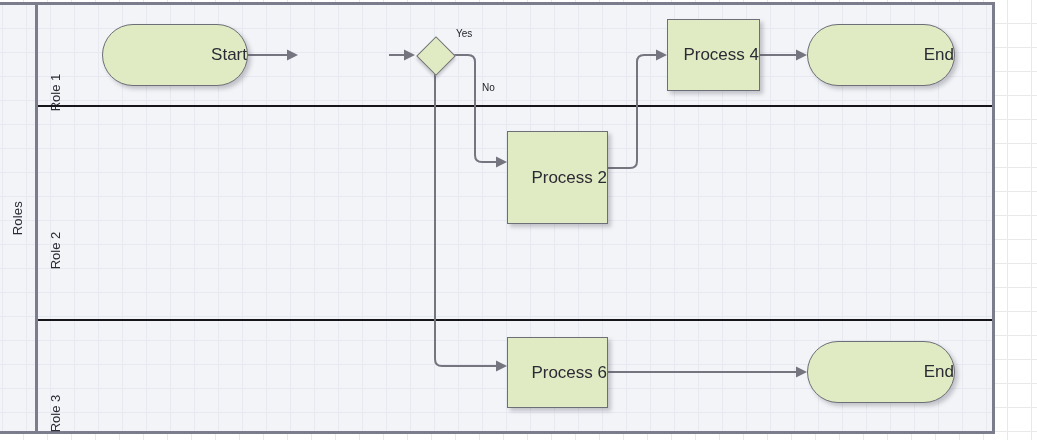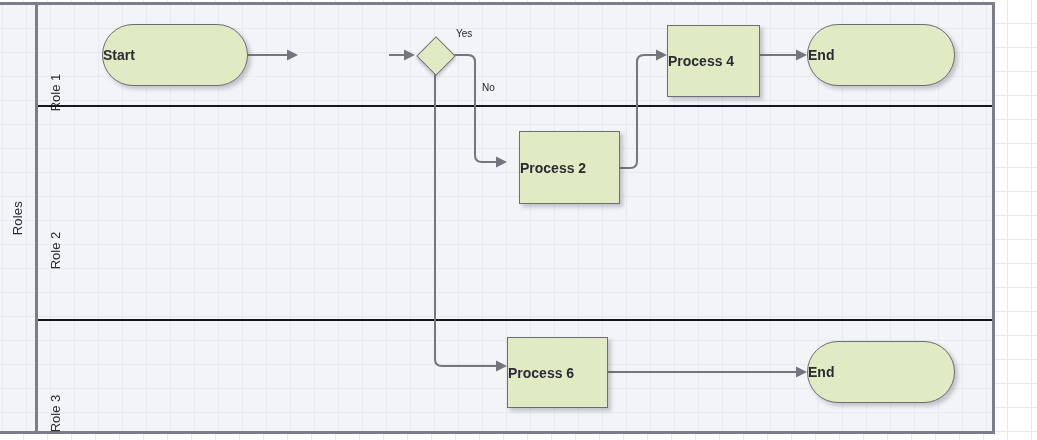--- a/index.html
+++ b/index.html
@@ -86,25 +86,24 @@
   }
 
   
   .node {
     position: absolute;
     box-sizing: border-box;
     background: #e1ebc3;
     border: 1px solid #6d6e78;
     display: flex;
     align-items: center;
-    justify-content: flex-start;
-    font-size: 14px;
+    justify-content: flex-end;
+    font-size: 17px;
     color: #2b2b35;
     box-shadow: 3px 3px 4px rgba(80,80,90,0.30);
-    font-weight: bold;
   }
   .node.terminator { border-radius: 100px; }
   .node.decision {
     background: transparent;
     border: none;
     box-shadow: none;
   }
   .node.decision .dia {
     position: absolute;
     left: 50%; top: 50%;
@@ -200,29 +199,29 @@
 
   <div class="node terminator" style="left:102px; top:24px; width:146px; height:62px;">
     <span>Start</span>
   </div>
 
 
   <div class="node decision" style="left:414px; top:34px; width:42px; height:42px;">
     <span class="dia"></span>
   </div>
 
-  <div class="node" style="left:667px; top:25px; width:93px; height:72px;">
+  <div class="node" style="left:667px; top:19px; width:93px; height:72px;">
     <span>Process 4</span>
   </div>
 
   <div class="node terminator" style="left:807px; top:24px; width:148px; height:62px;">
     <span>End</span>
   </div>
 
-  <div class="node" style="left:507px; top:131px; width:101px; height:73px;margin-left:12px;">
+  <div class="node" style="left:507px; top:131px; width:101px; height:93px;">
     <span>Process 2</span>
   </div>
 
   <div class="node" style="left:507px; top:337px; width:101px; height:71px;">
     <span>Process 6</span>
   </div>
 
   <div class="node terminator" style="left:807px; top:341px; width:148px; height:62px;">
     <span>End</span>
   </div>

